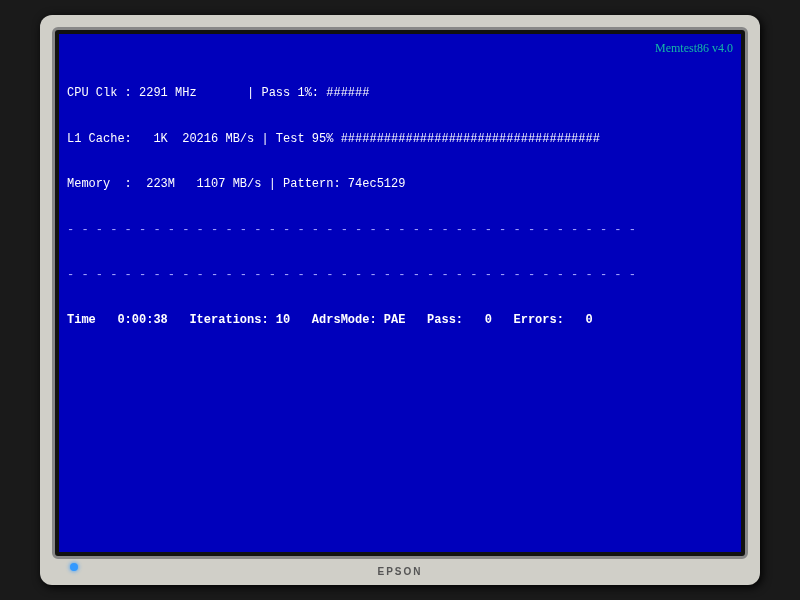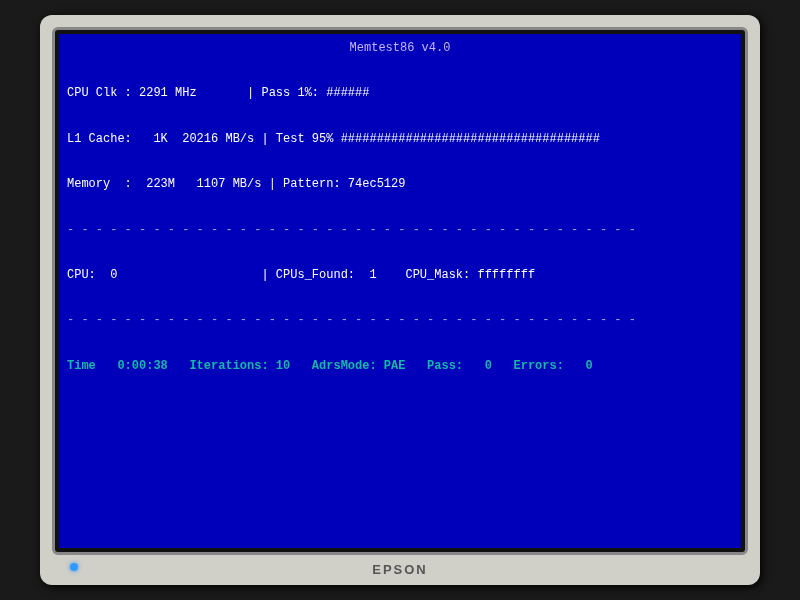--- a/index.html
+++ b/index.html
@@ -51,21 +51,21 @@
     .monitor-bottom {
       width: 100%;
       display: flex;
       flex-direction: column;
       align-items: center;
       margin-top: 5px;
     }
 
     .monitor-brand {
       font-family: Arial, sans-serif;
-      font-size: 13px;
+      font-size: 10px;
       font-weight: bold;
       color: #555;
       letter-spacing: 2px;
       margin-top: 2px;
     }
 
     .monitor-dot {
       width: 8px;
       height: 8px;
       background: #3399ff;
@@ -76,41 +76,42 @@
       box-shadow: 0 0 4px #3399ff;
     }
 
     .screen-line {
       white-space: pre;
       display: block;
       margin-top: 28px;
     }
 
     .title-row {
-      color: #c4b5fd;
+      color: #14b8a6;
       text-align: center;
       display: flex;
-      justify-content: center;
+      justify-content: flex-end;
       margin-bottom: 1px;
+      font-family: Liberation Serif, serif;
     }
 
     .status-bar {
       position: absolute;
       bottom: 0;
       left: 0;
       right: 0;
       background: #cccc00;
       color: #000000;
       font-size: 12px;
       padding: 2px 6px;
       white-space: pre;
     }
 
     .bright {
-      color: #14b8a6;
+      color: #ffffff;
       font-weight: bold;
     }
     .light-blue { color: #aaaaff; }
   </style>
 </head>
 <body>
 
 <div class="monitor-outer">
   <div class="screen-bezel">
     <div class="screen">
@@ -118,21 +119,20 @@
       <div class="title-row">
         <span>Memtest86  v4.0</span>
       </div>
 
       <div class="screen-line">CPU Clk : 2291 MHz       | Pass 1%: ######</div>
       <div class="screen-line">L1 Cache:   1K  20216 MB/s | Test 95% ####################################</div>
       <div class="screen-line">Memory  :  223M   1107 MB/s | Pattern: 74ec5129</div>
 
       <div class="screen-line light-blue">- - - - - - - - - - - - - - - - - - - - - - - - - - - - - - - - - - - - - - - -</div>
 
-      <div class="screen-line">CPU:  0                    | CPUs_Found:  1    CPU_Mask: ffffffff</div>
 
       <div class="screen-line light-blue">- - - - - - - - - - - - - - - - - - - - - - - - - - - - - - - - - - - - - - - -</div>
 
       <div class="screen-line bright">Time   0:00:38   Iterations: 10   AdrsMode: PAE   Pass:   0   Errors:   0</div>
 
     </div>
   </div>
 
   <div class="monitor-bottom">
     <div class="monitor-brand">EPSON</div>

